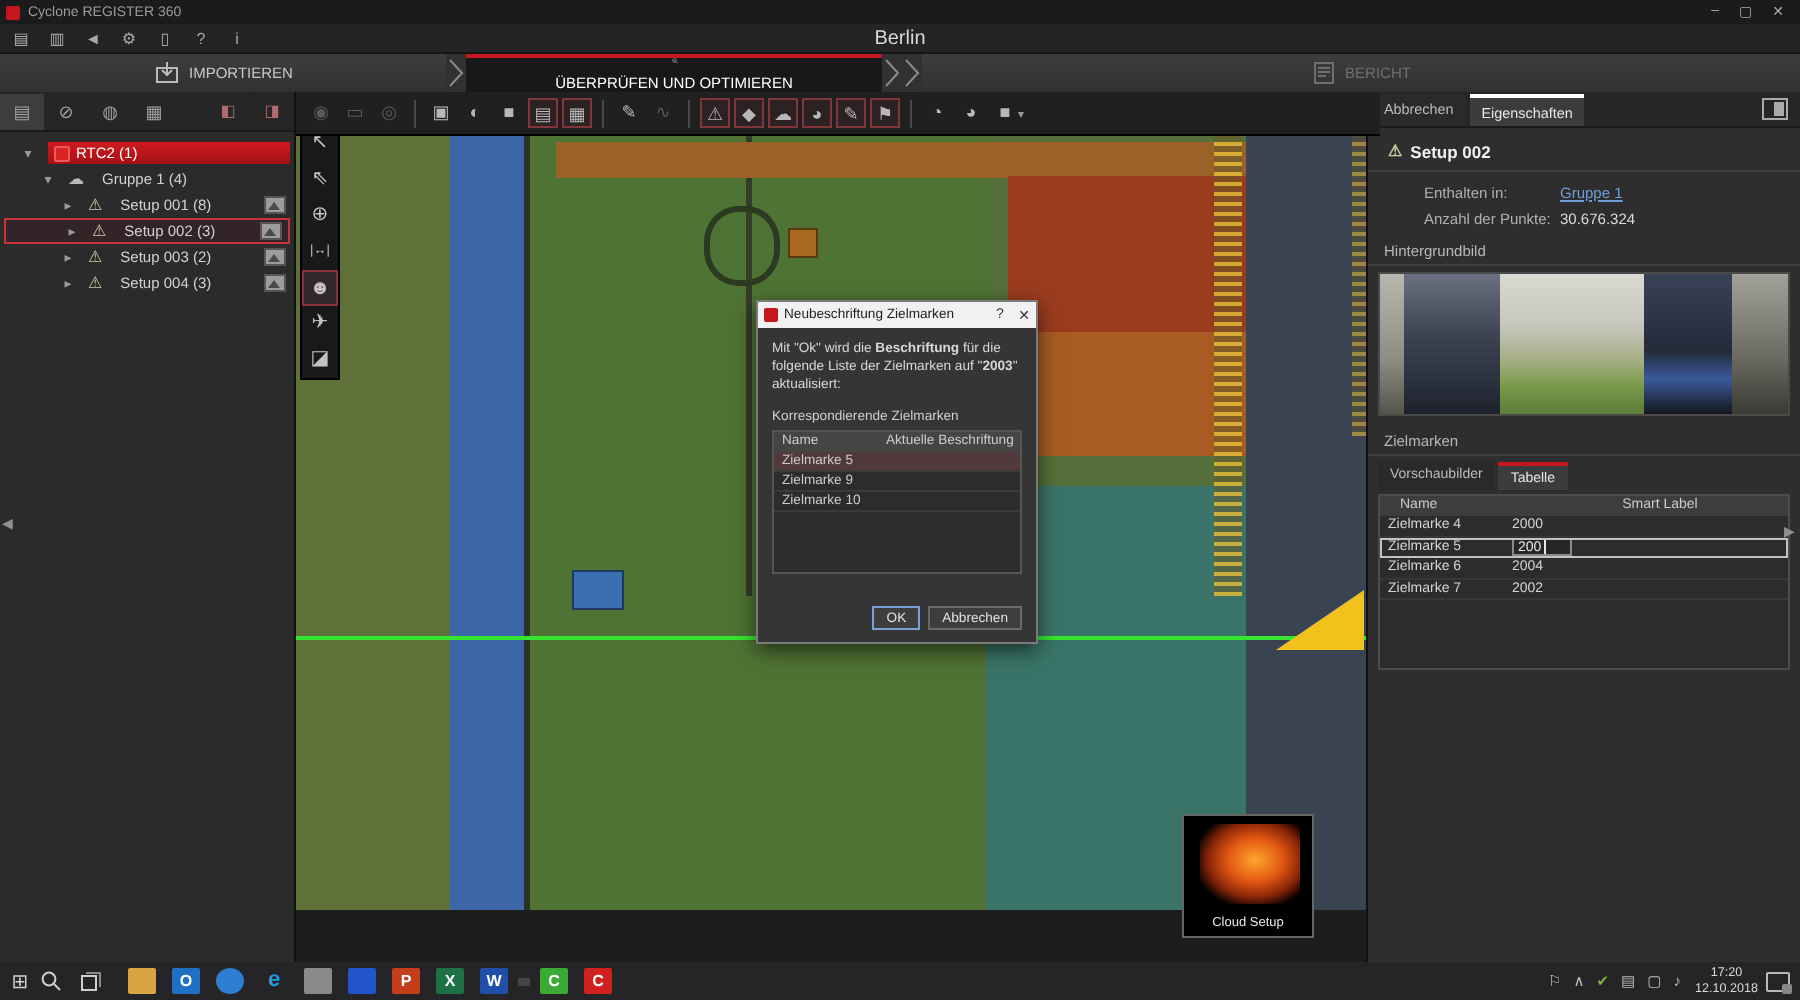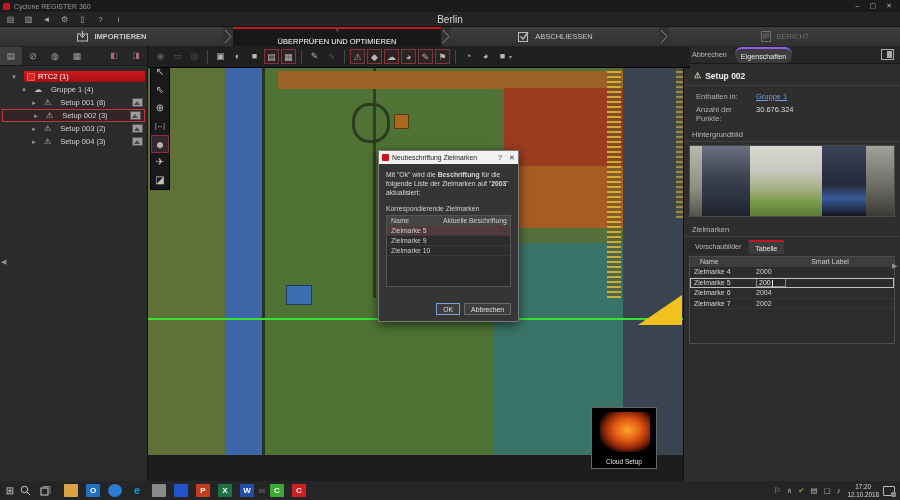--- a/index.html
+++ b/index.html
@@ -71,26 +71,26 @@
   .dcol1{width:52px;flex:none;}
   .dlr{height:10px;line-height:10px;padding-left:4px;border-bottom:1px solid #3a3a3a;display:flex;}
   .dlr.sel{background:#52393c;}
   #dlg-btns{position:absolute;right:7px;bottom:6px;display:flex;gap:4px;}
   .dbtn2{height:12px;line-height:11px;padding:0 6px;background:#3d3d3d;border:1px solid #6a6a6a;color:#e2e2e2;font-size:6.8px;}
   .dbtn2.focus{border:1px solid #7aa0d8;}
   
   #rightpanel{left:683px;top:46px;width:217px;height:435px;background:#2e2e2e;border-left:1px solid #111;color:#c8c8c8;font-size:7.5px;z-index:5;}
   #rp-tabs{height:18px;background:#262626;display:flex;align-items:flex-end;border-bottom:1px solid #1a1a1a;position:relative;}
   .rptab{height:16px;line-height:15px;padding:0 6px;font-size:7.2px;color:#bbb;background:#2a2a2a;margin-left:2px;}
-  .rptab.active{background:#3c3c3c;border-top:2px solid #8b5cf6;color:#e8e8e8;border-radius:7px;}
+  .rptab.active{background:#3c3c3c;border-top:2px solid #ffffff;color:#e8e8e8;}
   #layouticon{position:absolute;right:6px;top:3px;width:13px;height:11px;border:1px solid #aaa;}
   #layouticon:after{content:"";position:absolute;right:1px;top:1px;width:5px;height:7px;background:#aaa;}
   .rp-h{display:flex;align-items:center;gap:4px;padding:7px 0 4px 10px;color:#f0f0f0;font-size:8.5px;font-weight:bold;border-bottom:1px solid #404040;margin-bottom:4px;}
   .rp-row{display:flex;padding:2px 0 2px 12px;}
-  .rp-lab{width:60px;color:#b0b0b0;}
+  .rp-lab{width:68px;color:#b0b0b0;margin-left:16px;}
   .rp-link{color:#6f9fd8;text-decoration:underline;}
   .rp-val{color:#dcdcdc;}
   .rp-sec{padding:5px 0 2px 8px;color:#b8b8b8;border-bottom:1px solid #404040;margin-bottom:2px;}
   #panostrip{margin:3px 5px;height:72px;border:1px solid #4a4a4a;display:flex;background:#222;}
   .pano{height:100%;}
   #rp-targtabs{display:flex;margin:3px 0 0 5px;align-items:flex-end;}
   .rtt{height:14px;line-height:13px;padding:0 6px;background:#2a2a2a;color:#bbb;font-size:7px;margin-right:2px;}
   .rtt.active{background:#3c3c3c;border-top:2px solid #c4161c;color:#e8e8e8;}
   #rp-table{margin:2px 5px;border:1px solid #4c4c4c;background:#2c2c2c;font-size:7px;}
   #rp-table .hd{display:flex;background:#3d3d3d;height:10px;line-height:10px;color:#ccc;}
@@ -136,21 +136,21 @@
   <span class="ai">▥</span>
   <span class="ai">◄</span>
   <span class="ai">⚙</span>
   <span class="ai">▯</span>
   <span class="ai">?</span>
   <span class="ai">i</span>
   <span id="project-title">Berlin</span>
 </div>
 
 <div id="wtabs" class="abs">
-  <div class="wtab" style="width:223px;font-weight:bold;">
+  <div class="wtab" style="width:223px;">
     <svg width="13" height="13" viewBox="0 0 13 13">
         <rect x="1.5" y="4" width="10" height="7" fill="none" stroke="#bbb"></rect>
         <path d="M6.5 1 L6.5 7 M4 5 L6.5 7.5 L9 5" stroke="#bbb" fill="none"></path>
       </svg>
     <span>IMPORTIEREN</span>
   </div>
   <div class="chevsep">
       <svg width="10" height="19">
         <polyline points="2,3 8,9.5 2,16" stroke="#8a8a8a" fill="none"></polyline>
       </svg>
@@ -163,27 +163,20 @@
         <circle cx="7" cy="4.4" r=".8" fill="#ddd"></circle>
         <circle cx="5.8" cy="7" r=".8" fill="#ddd"></circle>
       </svg>
     <span>ÜBERPRÜFEN UND OPTIMIEREN</span>
   </div>
   <div class="chevsep">
       <svg width="10" height="19">
         <polyline points="2,3 8,9.5 2,16" stroke="#8a8a8a" fill="none"></polyline>
       </svg>
     </div>
-  <div class="wtab" style="width:208px;">
-    <svg width="13" height="13" viewBox="0 0 13 13">
-        <rect x="1.5" y="2.5" width="9" height="9" fill="none" stroke="#bbb"></rect>
-        <path d="M3.5 6.5 L6 9 L11 2.5" stroke="#bbb" fill="none" stroke-width="1.4"></path>
-      </svg>
-    <span>ABSCHLIESSEN</span>
-  </div>
   <div class="chevsep">
       <svg width="10" height="19">
         <polyline points="2,3 8,9.5 2,16" stroke="#8a8a8a" fill="none"></polyline>
       </svg>
     </div>
   <div class="wtab disabled" style="flex:1;">
     <svg width="12" height="13" viewBox="0 0 12 13">
         <rect x="1.5" y="1.5" width="9" height="10" fill="none" stroke="#6f6f6f"></rect>
         <line x1="3" y1="4" x2="9" y2="4" stroke="#6f6f6f"></line>
         <line x1="3" y1="6" x2="9" y2="6" stroke="#6f6f6f"></line>

